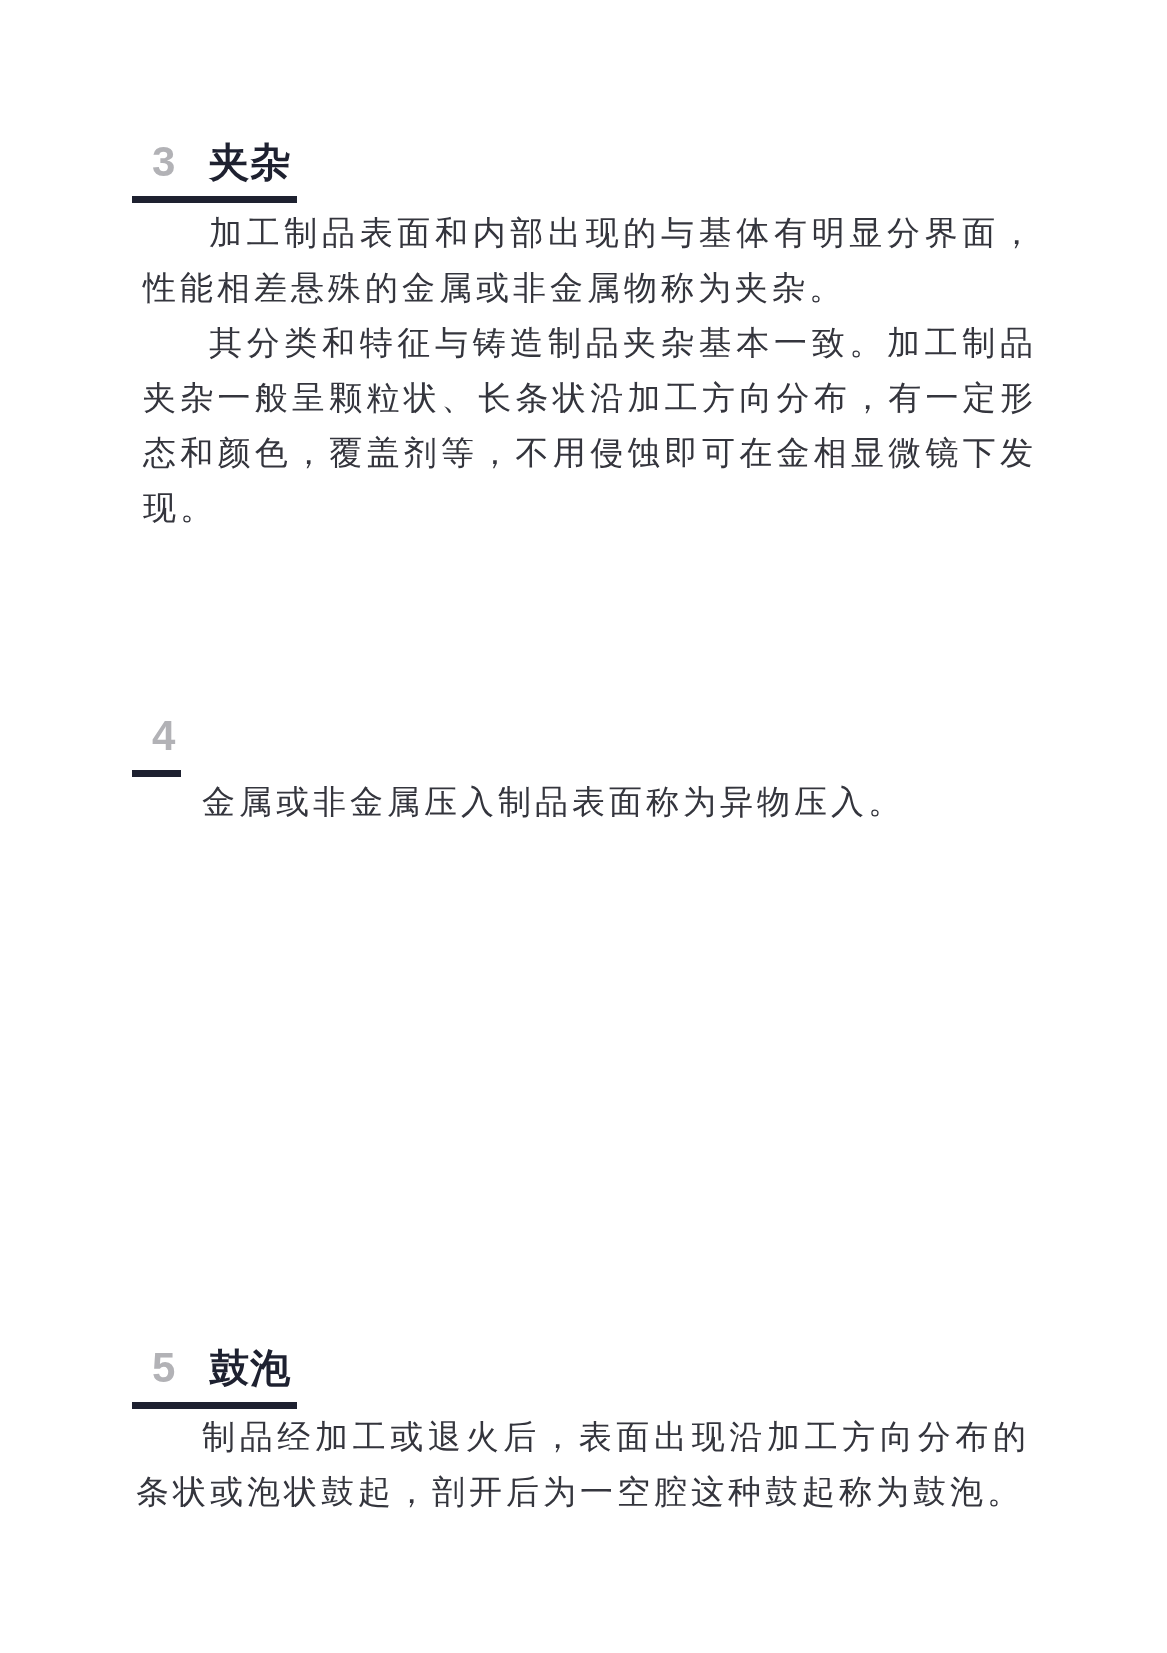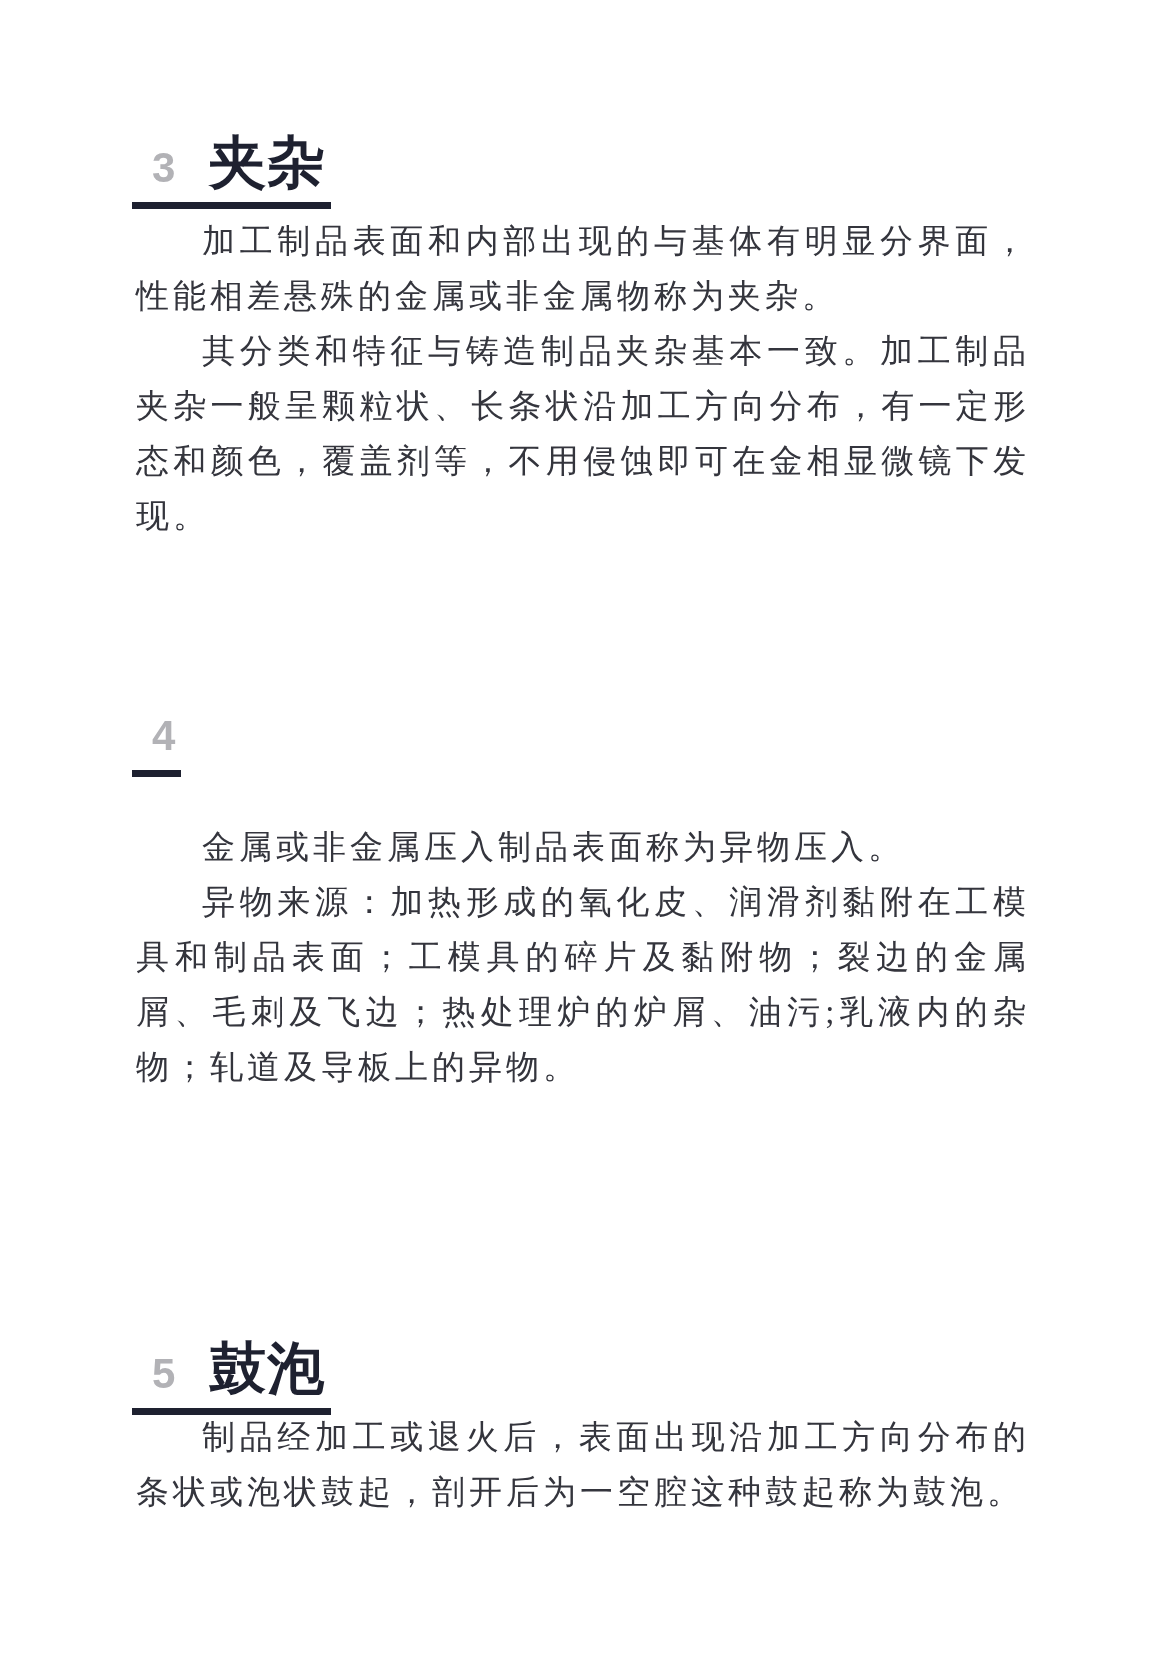--- a/index.html
+++ b/index.html
@@ -24,44 +24,44 @@
     font-family: "Liberation Sans", "DejaVu Sans", sans-serif;
     line-height: 48px;
     white-space: nowrap;
   }
   .section-number {
     font-size: 42px;
     font-weight: bold;
     color: #b2b2b6;
   }
   .section-title {
-    font-size: 57px;
+    font-size: 40px;
     font-weight: bold;
     color: #1e2130;
     letter-spacing: 1px;
   }
   .section-body {
     position: absolute;
     left: 136px;
     width: 894px;
     font-size: 33px;
     line-height: 55px;
     letter-spacing: 4px;
     color: #34353d;
     text-align: justify;
   }
   .section-body p {
     text-indent: 66px;
     margin: 0;
   }
   
   #header-3 { top: 138px; }
-  #body-3   { top: 214px; }
+  #body-3   { top: 206px; margin-left: 7px; }
   #header-4 { top: 712px; }
-  #body-4   { top: 820px; }
+  #body-4   { top: 775px; }
   #header-5 { top: 1344px; }
   #body-5   { top: 1410px; }
 </style>
 </head>
 <body>
 
 <div class="page">
 
   <div class="section">
     <div class="section-header" id="header-3">
@@ -73,21 +73,20 @@
       <p>其分类和特征与铸造制品夹杂基本一致。加工制品夹杂一般呈颗粒状、长条状沿加工方向分布，有一定形态和颜色，覆盖剂等，不用侵蚀即可在金相显微镜下发现。</p>
     </div>
   </div>
 
   <div class="section">
     <div class="section-header" id="header-4">
       <span class="section-number">4</span>
     </div>
     <div class="section-body" id="body-4">
       <p>金属或非金属压入制品表面称为异物压入。</p>
-      <p>异物来源：加热形成的氧化皮、润滑剂黏附在工模具和制品表面；工模具的碎片及黏附物；裂边的金属屑、毛刺及飞边；热处理炉的炉屑、油污;乳液内的杂物；轧道及导板上的异物。</p>
     </div>
   </div>
 
   <div class="section">
     <div class="section-header" id="header-5">
       <span class="section-number">5</span>
       <span class="section-title">鼓泡</span>
     </div>
     <div class="section-body" id="body-5">
       <p>制品经加工或退火后，表面出现沿加工方向分布的条状或泡状鼓起，剖开后为一空腔这种鼓起称为鼓泡。</p>

